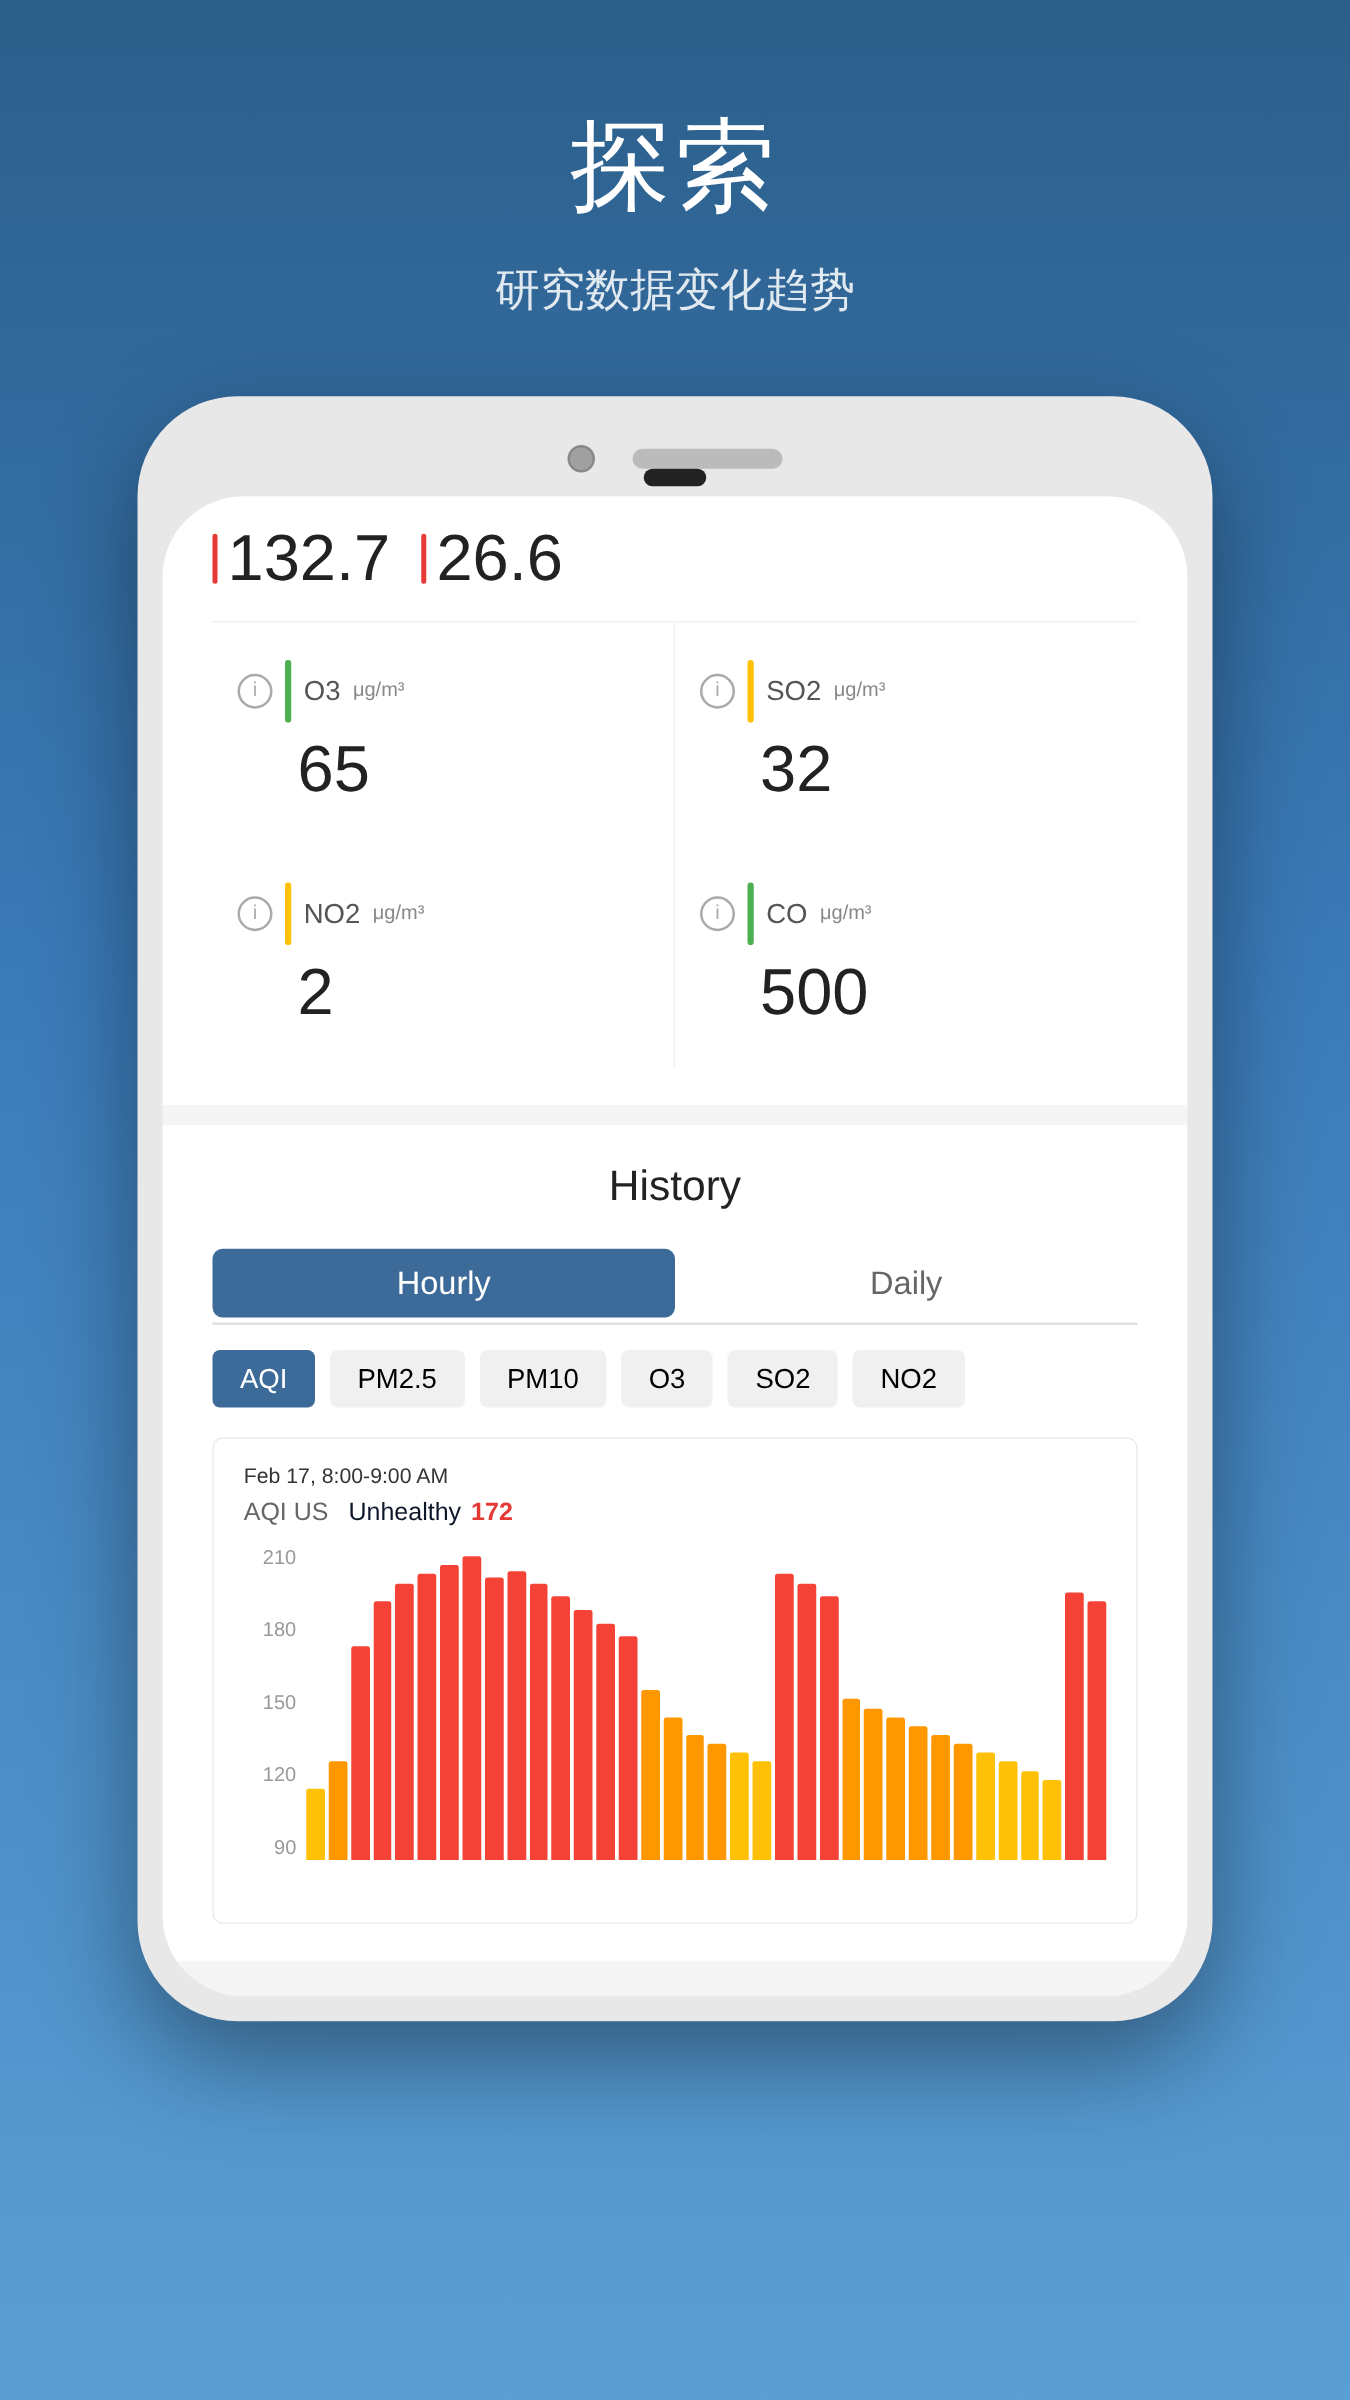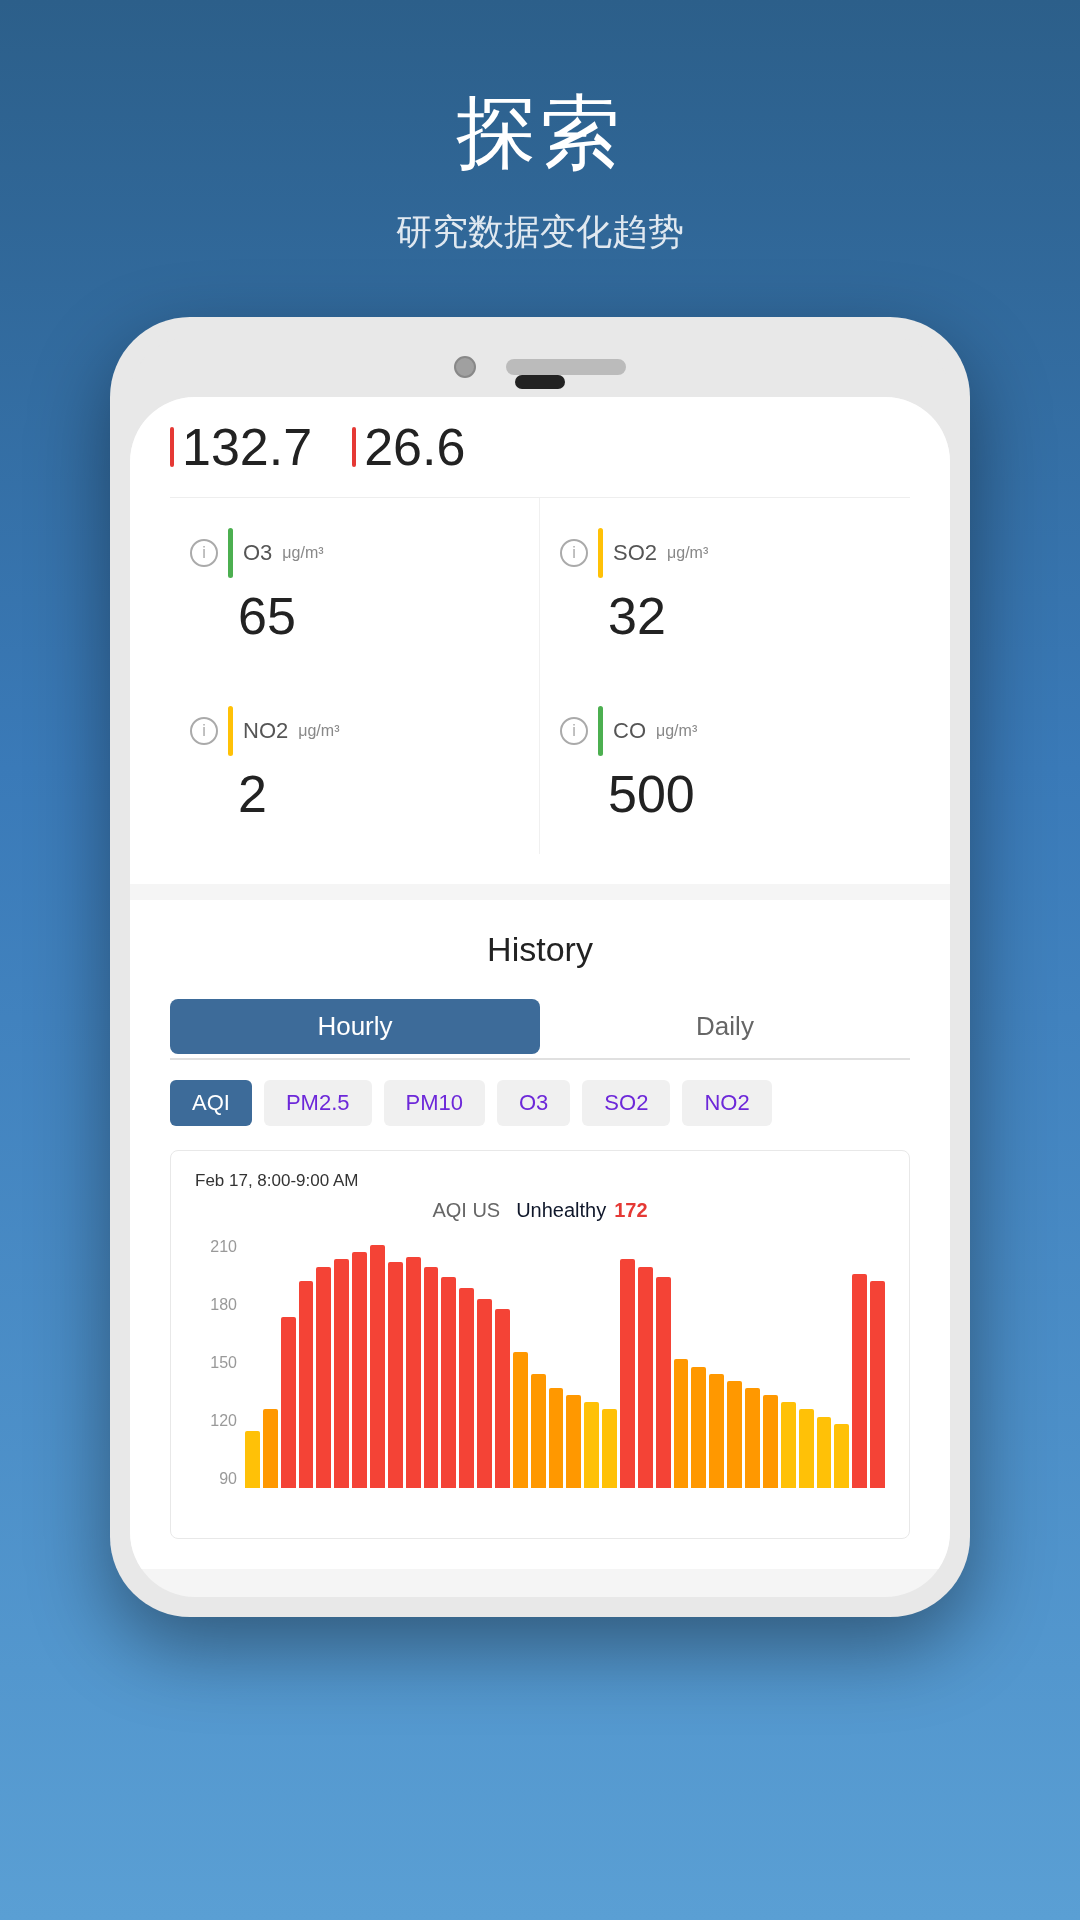--- a/index.html
+++ b/index.html
@@ -98,21 +98,21 @@
     }
 
     
     .metrics-section {
       background: white;
       padding: 20px 40px 30px;
     }
 
     .top-values {
       display: flex;
-      gap: 40px;
+      gap: 25px;
       padding-bottom: 20px;
       border-bottom: 1px solid #eee;
     }
 
     .top-value-item {
       display: flex;
       align-items: center;
       gap: 8px;
     }
 
@@ -239,21 +239,21 @@
       gap: 12px;
       margin-bottom: 24px;
       flex-wrap: wrap;
     }
 
     .pollutant-tab {
       padding: 10px 22px;
       border-radius: 6px;
       font-size: 22px;
       cursor: pointer;
-      color: #6d28d9;
+      color: #000000;
       background: #f0f0f0;
     }
 
     .pollutant-tab.active {
       background: #3d6b99;
       color: white;
     }
 
     
     .chart-container {
@@ -265,21 +265,21 @@
 
     .chart-header {
       font-size: 17px;
       color: #333;
       font-weight: 500;
       margin-bottom: 8px;
     }
 
     .chart-meta {
       display: flex;
-      justify-content: center;
+      justify-content: flex-start;
       font-size: 20px;
       color: #666;
       margin-bottom: 16px;
     }
 
     .chart-meta-right {
       display: flex;
       gap: 8px;
     }
 

